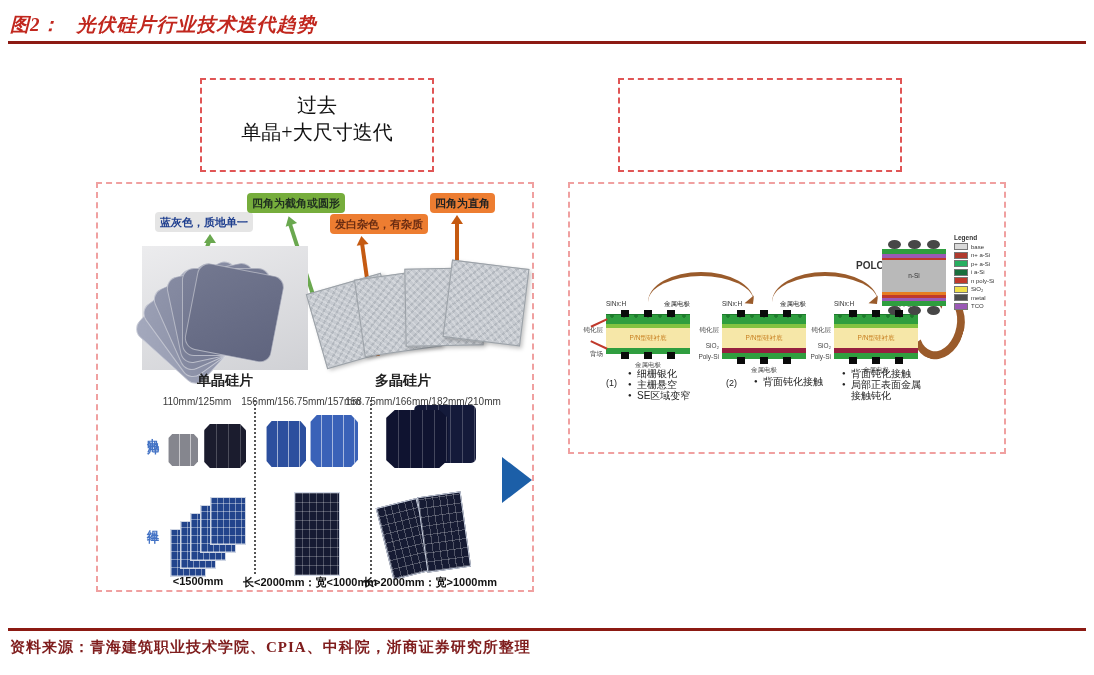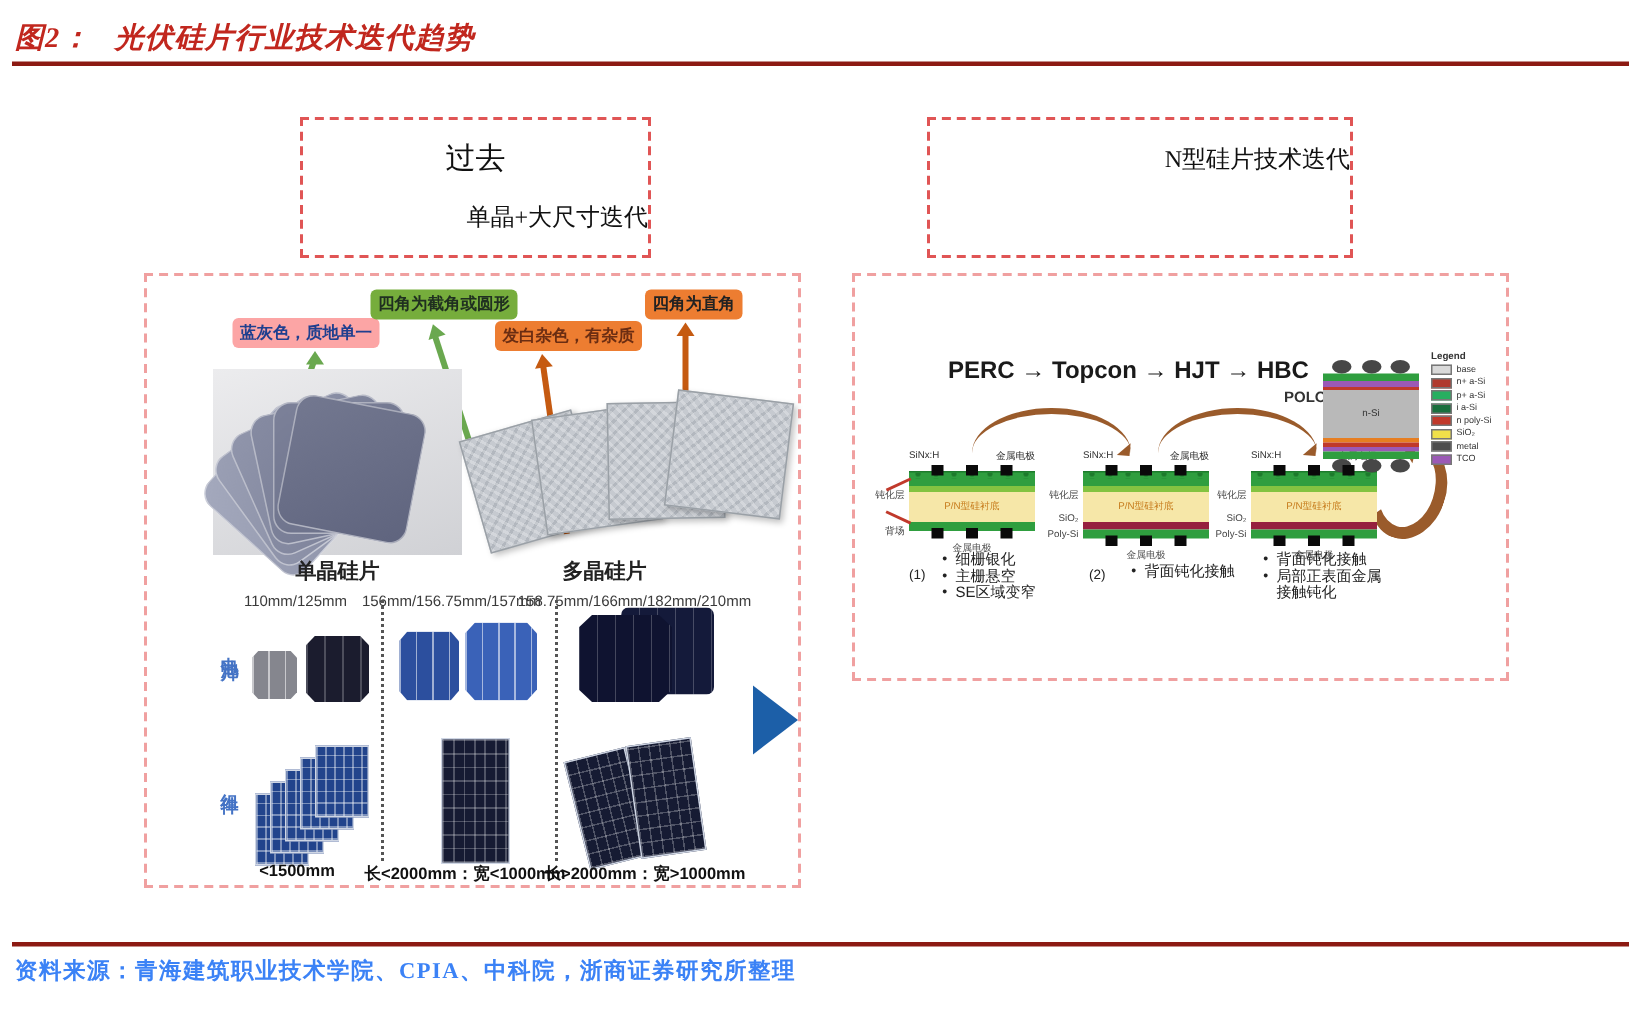--- a/index.html
+++ b/index.html
@@ -9,29 +9,29 @@
   
   .fig-title{position:absolute;left:10px;top:12px;font-family:"Liberation Serif",serif;
              font-style:italic;font-weight:bold;font-size:19px;color:#c1271e;letter-spacing:1px;}
   .fig-title .t2{margin-left:16px;}
   .rule{position:absolute;left:8px;width:1078px;height:3px;background:#8c1a13;}
 
   
   .era-box{position:absolute;border:2px dashed #e05555;text-align:center;
            font-family:"Liberation Serif",serif;font-weight:normal;color:#111;}
   .era-box .l1{font-size:20px;margin-top:12px;}
-  .era-box .l2{font-size:16px;margin-top:16px;text-align:right;}
+  .era-box .l2{font-size:20px;margin-top:0;}
 
   
   .panel{position:absolute;border:2px dashed #f0a0a0;}
 
   
   .callout{position:absolute;border-radius:4px;font-size:11px;font-weight:bold;
            line-height:20px;text-align:center;white-space:nowrap;padding:0 5px;}
-  .co-green{background:#fca5a5;color:#1f3f8f;}
+  .co-green{background:#e5e5e5;color:#1f3f8f;}
   .co-green2{background:#76ad3c;color:#203020;}
   .co-orange{background:#ed7d31;color:#6b2d12;}
   .co-orange2{background:#ed7d31;color:#222;}
   .co-line{position:absolute;width:4px;transform-origin:top center;}
   .co-line.green{background:#6aa84f;}
   .co-line.orange{background:#c55a11;}
   .co-head{position:absolute;width:0;height:0;border-left:6px solid transparent;
            border-right:6px solid transparent;border-bottom:9px solid #6aa84f;}
   .co-head.orange{border-bottom-color:#c55a11;}
 
@@ -109,40 +109,39 @@
   .pcirc i{display:block;width:13px;height:9px;border-radius:50%;background:#474747;}
   .pstrip{width:100%;}
   .pcore{height:32px;background:#b9b9b9;font-size:6.5px;color:#333;text-align:center;line-height:32px;}
   .legend{position:absolute;width:58px;font-size:6px;color:#333;}
   .legend .hdr{font-weight:bold;font-size:6.5px;margin-bottom:2px;}
   .lrow{display:flex;align-items:center;gap:3px;margin-bottom:1.5px;}
   .lrow i{display:block;width:12px;height:5px;border:1px solid #777;flex:none;}
 
   
   .source{position:absolute;left:10px;top:638px;font-family:"Liberation Serif",serif;
-          font-weight:bold;font-size:15px;color:#3b82f6;letter-spacing:1px;}
+          font-weight:bold;font-size:15px;color:#7f1d1d;letter-spacing:1px;}
   .watermark{position:absolute;right:8px;top:628px;font-size:27px;font-weight:bold;color:#0a0a0a;
              letter-spacing:1px;text-shadow:1.5px 1.5px 0 #fff,3px 3px 0 rgba(0,0,0,.12);}
 </style>
 </head>
 <body>
 
 <div class="page">
 
   <div class="fig-title">
     <span>图2：</span><span class="t2">光伏硅片行业技术迭代趋势</span>
   </div>
   <div class="rule" style="top:41px;"></div>
 
   <div class="era-box" style="left:200px;top:78px;width:230px;height:90px;">
     <div class="l1">过去</div>
     <div class="l2">单晶+大尺寸迭代</div>
   </div>
   <div class="era-box" style="left:618px;top:78px;width:280px;height:90px;">
-    <div class="l2">N型硅片技术迭代</div>
   </div>
 
   <div class="panel" style="left:96px;top:182px;width:434px;height:406px;">
 
     <div class="callout co-green" style="left:57px;top:28px;">蓝灰色，质地单一</div>
     <div class="callout co-green2" style="left:149px;top:9px;">四角为截角或圆形</div>
     <div class="callout co-orange" style="left:232px;top:30px;">发白杂色，有杂质</div>
     <div class="callout co-orange2" style="left:332px;top:9px;">四角为直角</div>
 
     <div class="co-head" style="left:106px;top:50px;"></div>
@@ -200,21 +199,20 @@
     <div class="module dark" style="left:286px;top:318px;width:40px;height:72px;transform:rotate(-14deg);"></div>
     <div class="module dark" style="left:324px;top:310px;width:42px;height:74px;transform:rotate(-8deg);"></div>
 
     <div class="msize" style="left:100px;top:391px;">&lt;1500mm</div>
     <div class="msize" style="left:212px;top:391px;">长&lt;2000mm：宽&lt;1000mm</div>
     <div class="msize" style="left:332px;top:391px;">长&gt;2000mm：宽&gt;1000mm</div>
   </div>
 
   <div class="panel" style="left:568px;top:182px;width:434px;height:268px;">
 
-    <div class="roadmap" style="left:62px;top:55px;">PERC → Topcon → HJT → HBC</div>
     <div class="polo-lbl" style="left:286px;top:76px;">POLO</div>
 
     <div class="arc" style="left:78px;top:88px;width:106px;"></div>
     <div class="arc" style="left:202px;top:88px;width:106px;"></div>
     <div class="polo-arc" style="left:344px;top:110px;"></div>
 
     <div class="cell-diagram" style="left:36px;top:116px;">
       <div class="d-top">
         <span>SiNx:H</span>
         <span>金属电极</span>

